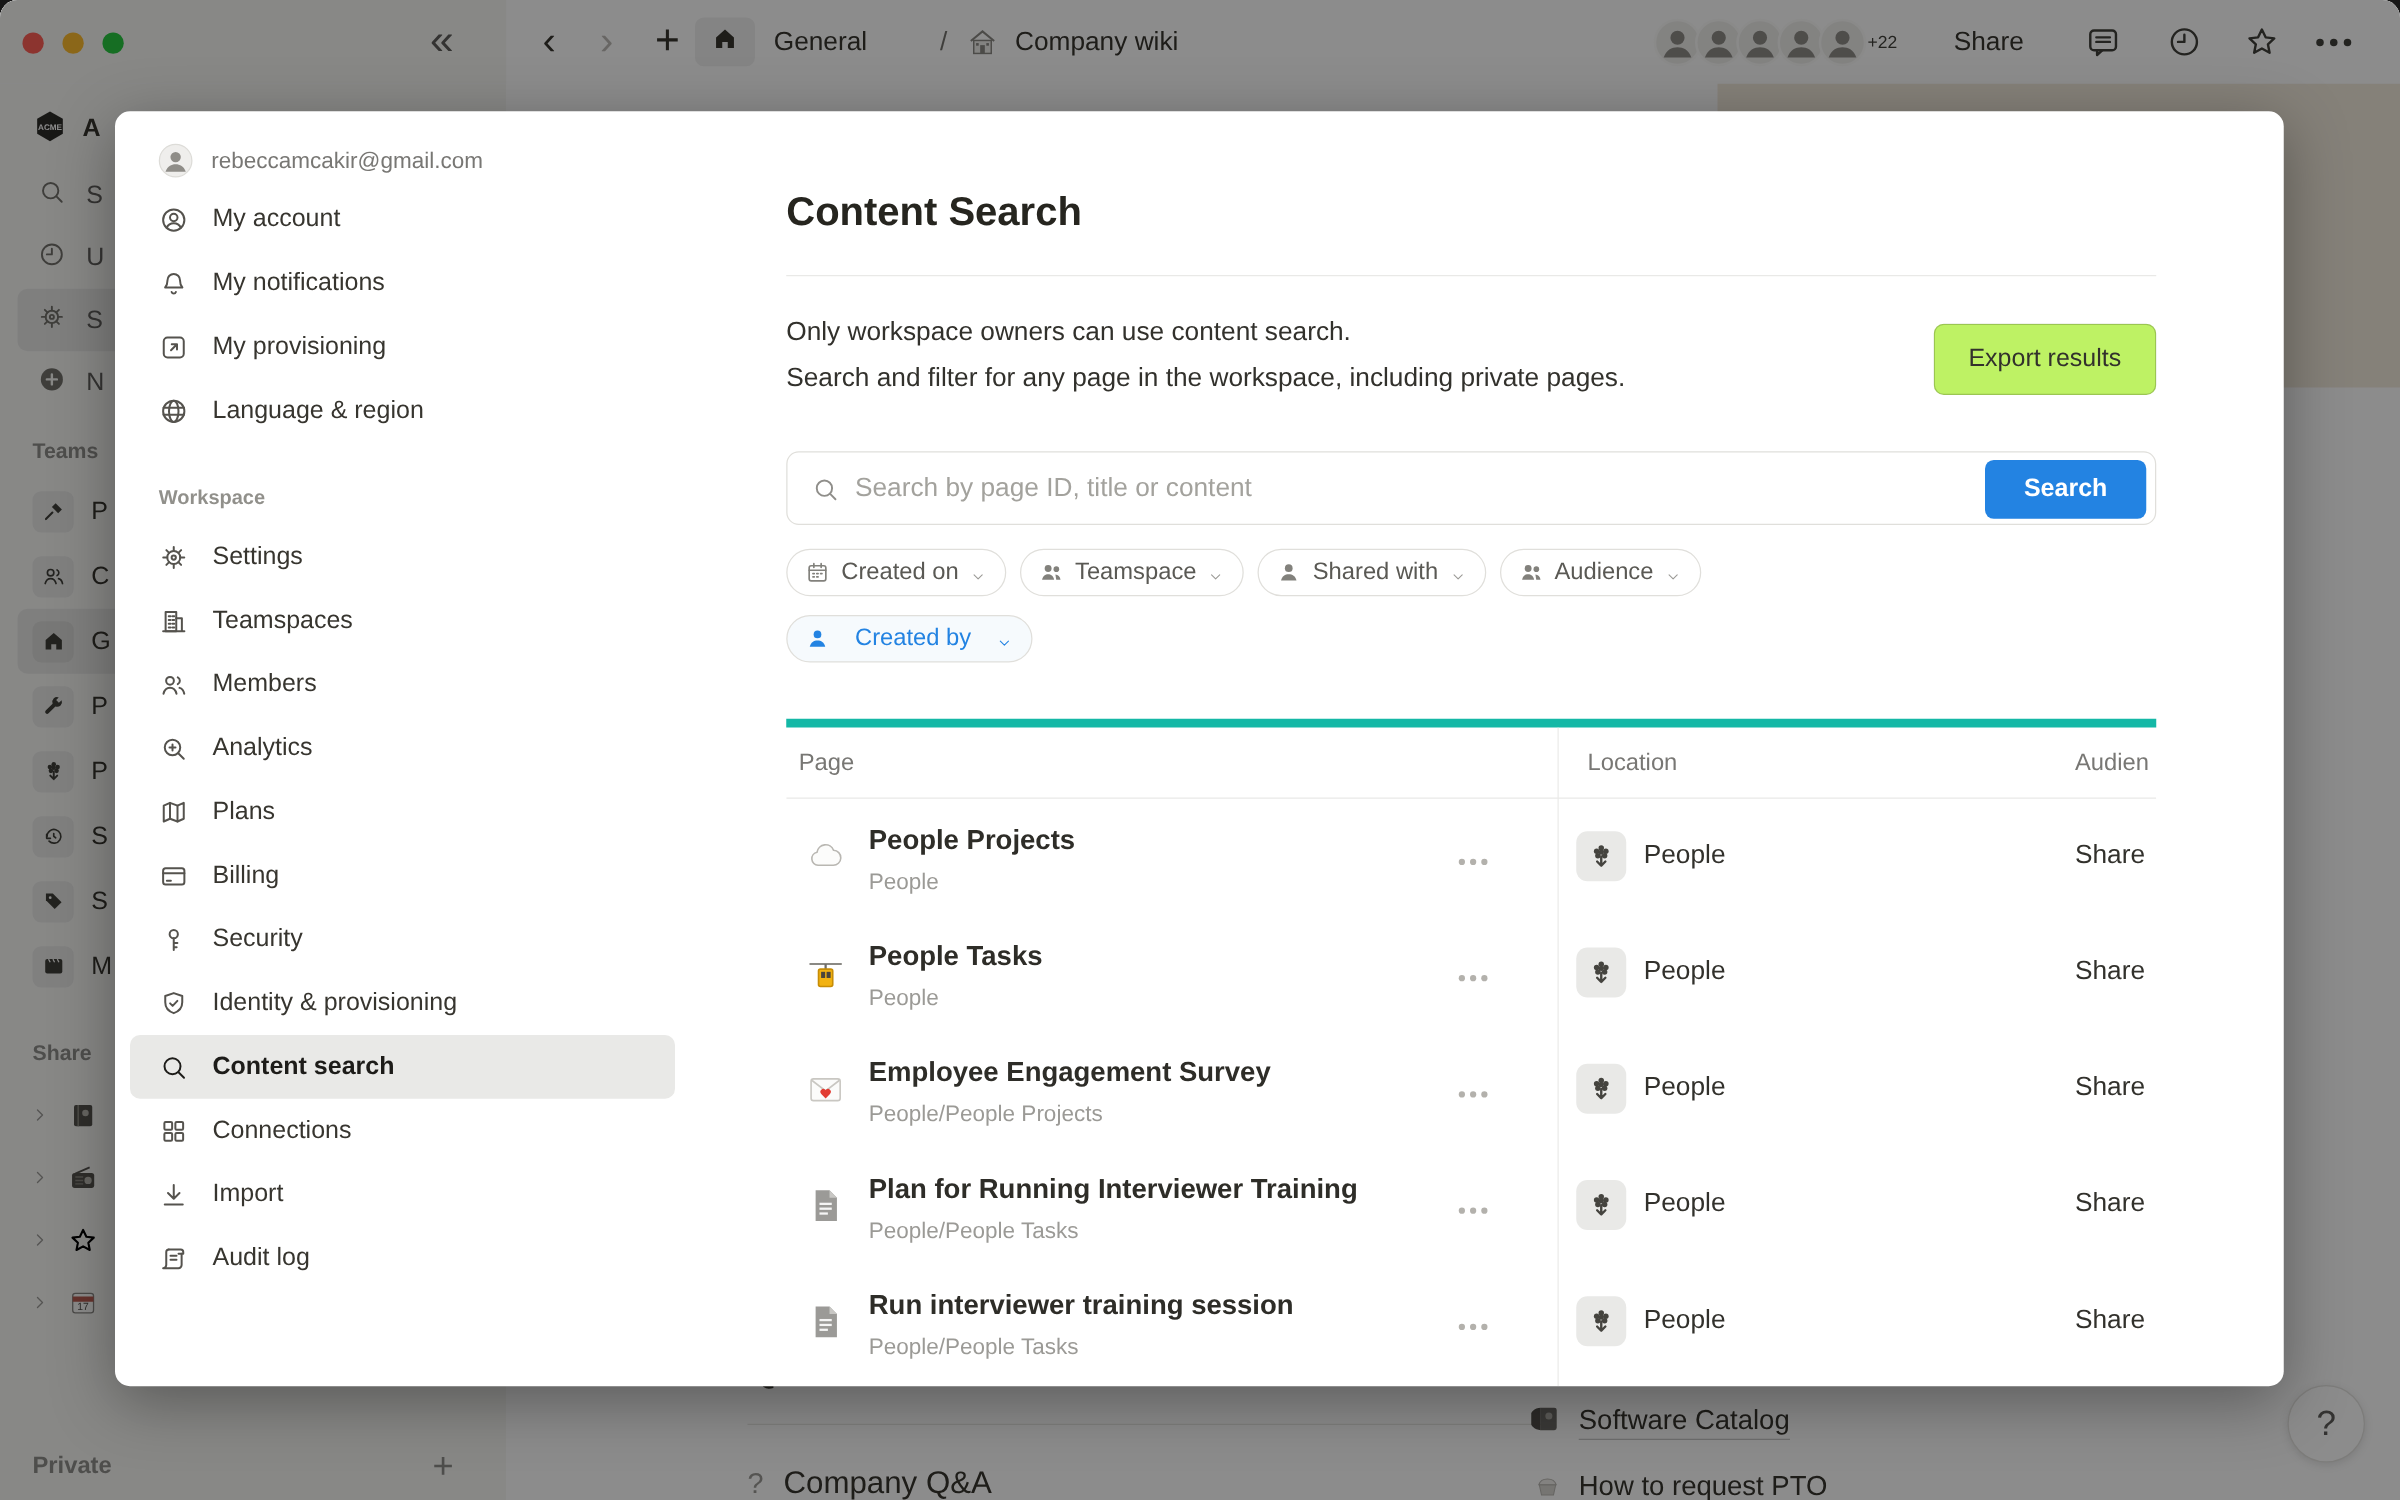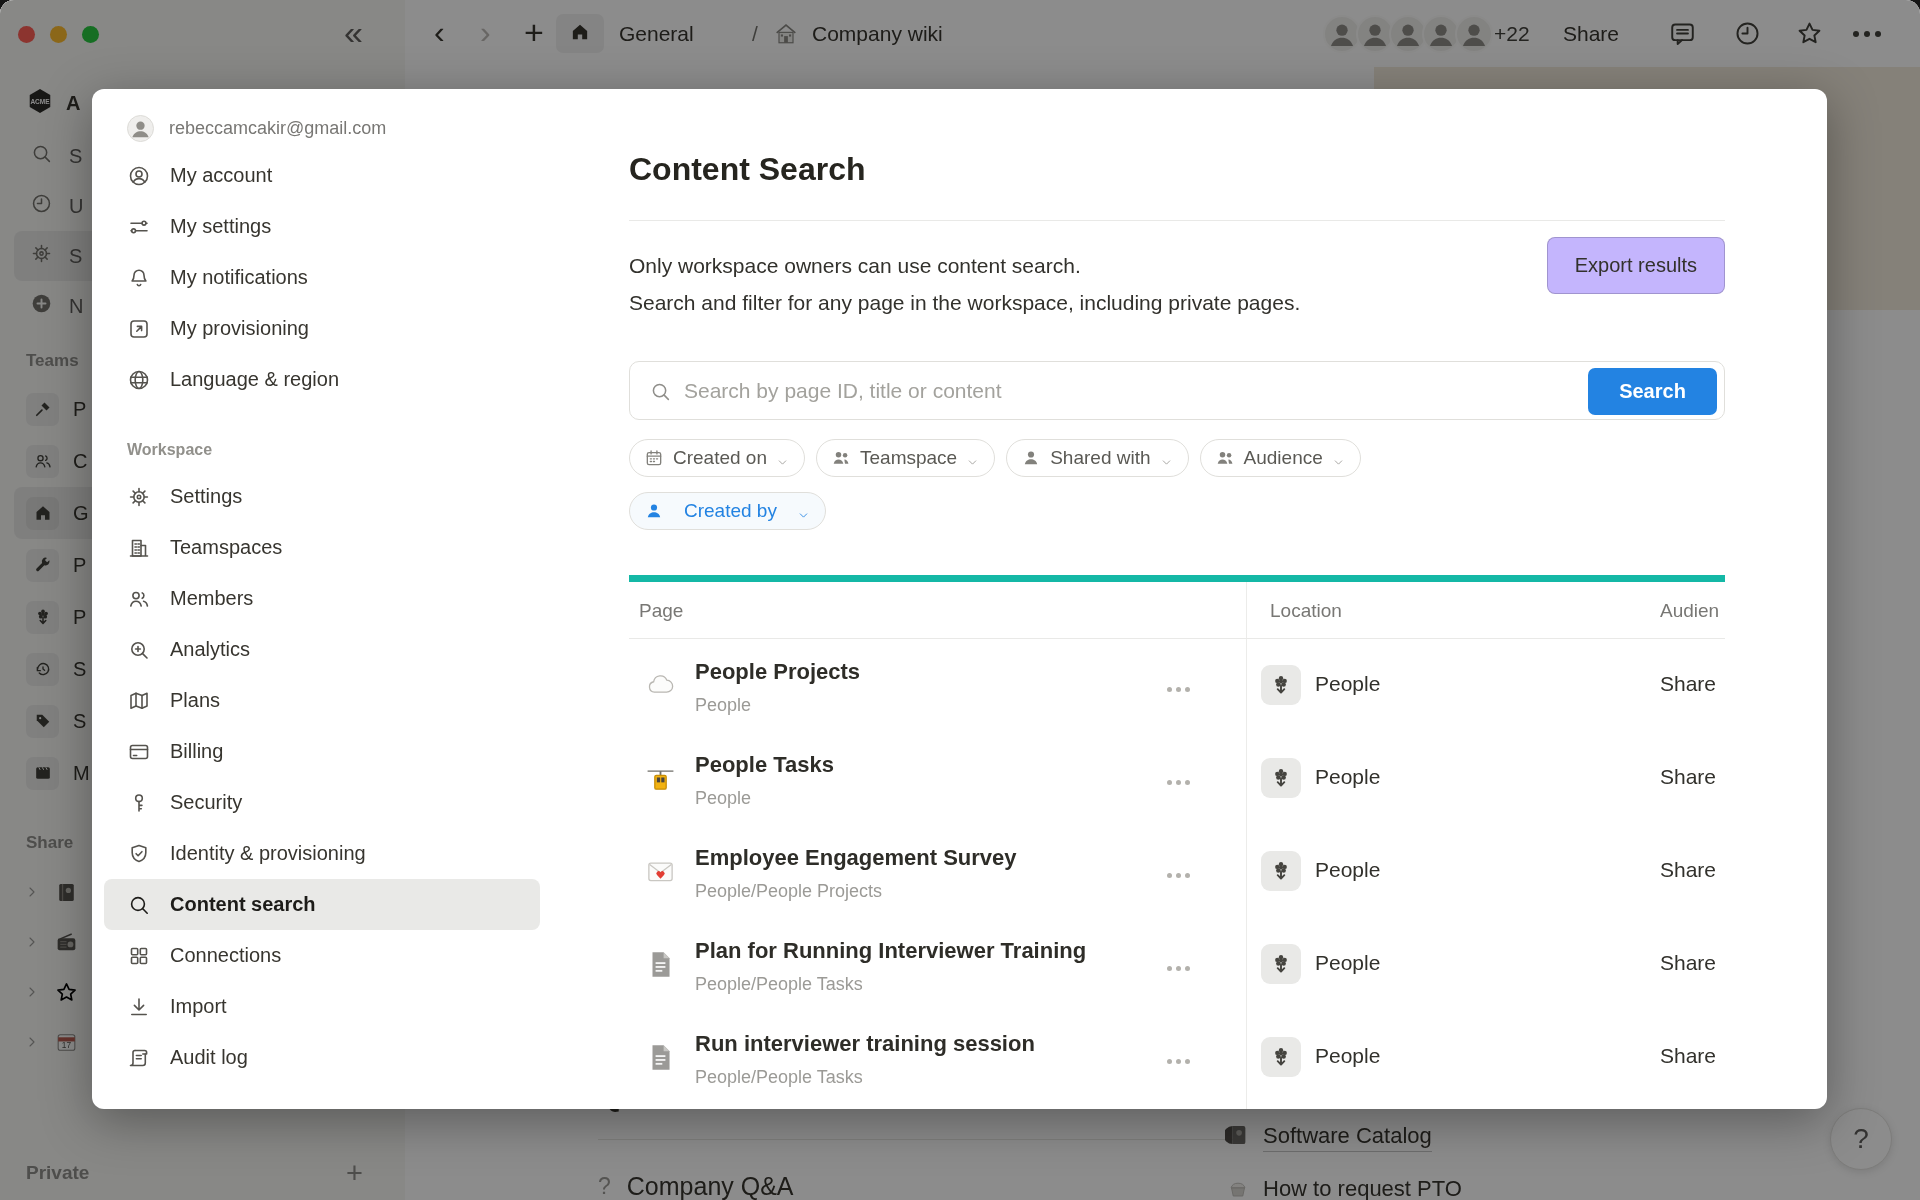--- a/index.html
+++ b/index.html
@@ -19,21 +19,21 @@
                 background:rgba(0,0,0,0.06); display:flex; align-items:center; justify-content:center; }
   .home-badge svg { width:22px; height:22px; color:#37352f; }
   .crumb { position:absolute; top:0; height:67px; line-height:67px; font-size:21px; color:#37352f; white-space:nowrap; }
   .crumb-sep { color:#73726d; }
   .crumb-ic { position:absolute; top:20px; width:28px; height:28px; }
   .avatars { position:absolute; left:1323px; top:15px; height:38px; display:flex; }
   .avatar { width:38px; height:38px; border-radius:50%; background:#efeeec; border:2px solid #fbfbfa;
             margin-left:-5px; overflow:hidden; }
   .avatar:first-child { margin-left:0; }
   .avatar svg { width:100%; height:100%; }
-  .overflow-count { position:absolute; left:1494px; top:0; height:73px; line-height:67px; font-size:21px; color:#41403b; }
+  .overflow-count { position:absolute; left:1494px; top:0; height:73px; line-height:67px; font-size:14px; color:#41403b; }
   .share-lbl { position:absolute; left:1563px; top:0; height:67px; line-height:67px; font-size:21px; color:#37352f; }
   .tb-icon { position:absolute; top:19px; width:29px; height:29px; color:#41403b; }
   .tb-icon svg { width:100%; height:100%; }
   .tb-dots { position:absolute; left:1853px; top:31px; display:flex; gap:5px; }
   .tb-dots i { width:6px; height:6px; border-radius:50%; background:#41403b; }
 
   
   .sidebar { position:absolute; left:0; top:67px; width:405px; height:1133px; background:#f7f7f5; padding-top:16px; }
   .sb-ws { height:40px; display:flex; align-items:center; padding-left:26px; gap:12px; }
   .sb-ws svg { width:28px; height:28px; }
@@ -89,22 +89,22 @@
   .mnav-lb { font-size:20px; color:#37352f; white-space:nowrap; }
   .mnav-row.selected { background:#e9e9e7; }
   .mnav-row.selected .mnav-lb { font-weight:bold; color:#1d1c19; }
   .mnav-row.selected .mnav-ic { color:#1d1c19; }
   .mws-label { margin:36px 0 12px 35px; font-size:16px; font-weight:bold; color:#91908b; }
 
   .mcontent { position:absolute; left:537px; top:0; width:1096px; height:100%; }
   .mc-title { position:absolute; left:0; top:62px; font-size:32px; font-weight:bold; color:#26251f; }
   .mc-div { position:absolute; left:0; top:131px; width:1096px; height:1px; background:#e9e9e7; }
   .mc-desc { position:absolute; left:0; top:158px; font-size:21px; line-height:37px; color:#32312c; }
-  .export-btn { position:absolute; right:0; top:148px; height:57px; padding:0 27px; border-radius:8px;
-                background:#c4b5fd; border:1px solid rgba(0,0,0,0.18); font-size:20px; color:#32312c;
+  .export-btn { position:absolute; right:0; top:170px; height:57px; padding:0 27px; border-radius:8px;
+                background:#bef264; border:1px solid rgba(0,0,0,0.18); font-size:20px; color:#32312c;
                 display:flex; align-items:center; font-family:inherit; }
   .searchbar { position:absolute; left:0; top:272px; width:1096px; height:59px; border:1px solid #e0dfdb;
                border-radius:10px; background:#fff; }
   .searchbar .sic { position:absolute; left:19px; top:18px; width:23px; height:23px; color:#8f8e8a; }
   .searchbar .sic svg { width:100%; height:100%; }
   .searchbar input { position:absolute; left:54px; top:1px; width:880px; height:55px; border:none; outline:none;
                      font-size:21px; color:#37352f; font-family:Liberation Sans, sans-serif; background:transparent; }
   .searchbar input::placeholder { color:#a3a29d; }
   .search-btn { position:absolute; right:7px; top:6px; width:129px; height:47px; border:none; border-radius:7px;
                 background:#2383e2; color:#fff; font-size:20px; font-weight:bold; font-family:inherit; }
@@ -413,28 +413,20 @@
         <span class="macct-email">rebeccamcakir@gmail.com</span>
       </div>
       <div id="acct-items">
           <div class="mnav-row">
             <span class="mnav-ic"><svg viewBox="0 0 24 24" fill="none" stroke="currentColor" stroke-width="1.6" stroke-linecap="round" stroke-linejoin="round">
                 <circle cx="12" cy="12" r="8.5"></circle>
                 <circle cx="12" cy="10" r="3"></circle>
                 <path d="M6.3 18.2c1.2-2.5 3.3-3.6 5.7-3.6s4.5 1.1 5.7 3.6"></path>
               </svg></span>
             <span class="mnav-lb">My account</span>
-          </div>
-          <div class="mnav-row">
-            <span class="mnav-ic"><svg viewBox="0 0 24 24" fill="none" stroke="currentColor" stroke-width="1.6" stroke-linecap="round" stroke-linejoin="round">
-                <path d="M4 8.2h10.8M19.4 8.2h.6M4 15.8h.6M9.2 15.8H20"></path>
-                <circle cx="17" cy="8.2" r="1.9"></circle>
-                <circle cx="6.6" cy="15.8" r="1.9"></circle>
-              </svg></span>
-            <span class="mnav-lb">My settings</span>
           </div>
           <div class="mnav-row">
             <span class="mnav-ic"><svg viewBox="0 0 24 24" fill="none" stroke="currentColor" stroke-width="1.6" stroke-linecap="round" stroke-linejoin="round">
                 <path d="M12 4.2a5 5 0 0 1 5 5c0 3.2.8 4.6 1.9 5.8H5.1c1.1-1.2 1.9-2.6 1.9-5.8a5 5 0 0 1 5-5z"></path>
                 <path d="M10.3 18.6a1.8 1.8 0 0 0 3.4 0"></path>
               </svg></span>
             <span class="mnav-lb">My notifications</span>
           </div>
           <div class="mnav-row">
             <span class="mnav-ic"><svg viewBox="0 0 24 24" fill="none" stroke="currentColor" stroke-width="1.6" stroke-linecap="round" stroke-linejoin="round">

